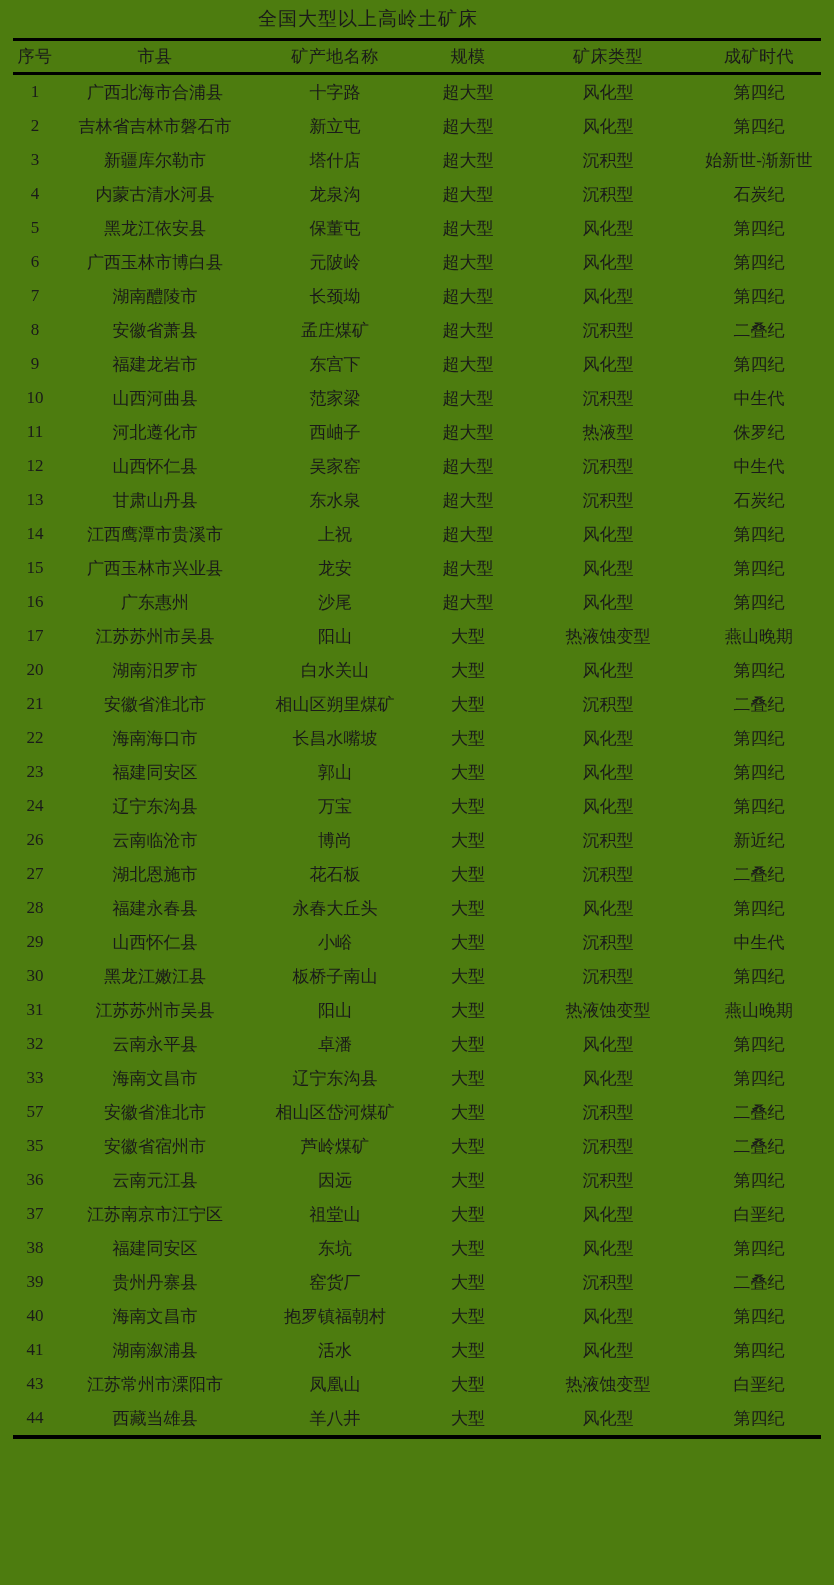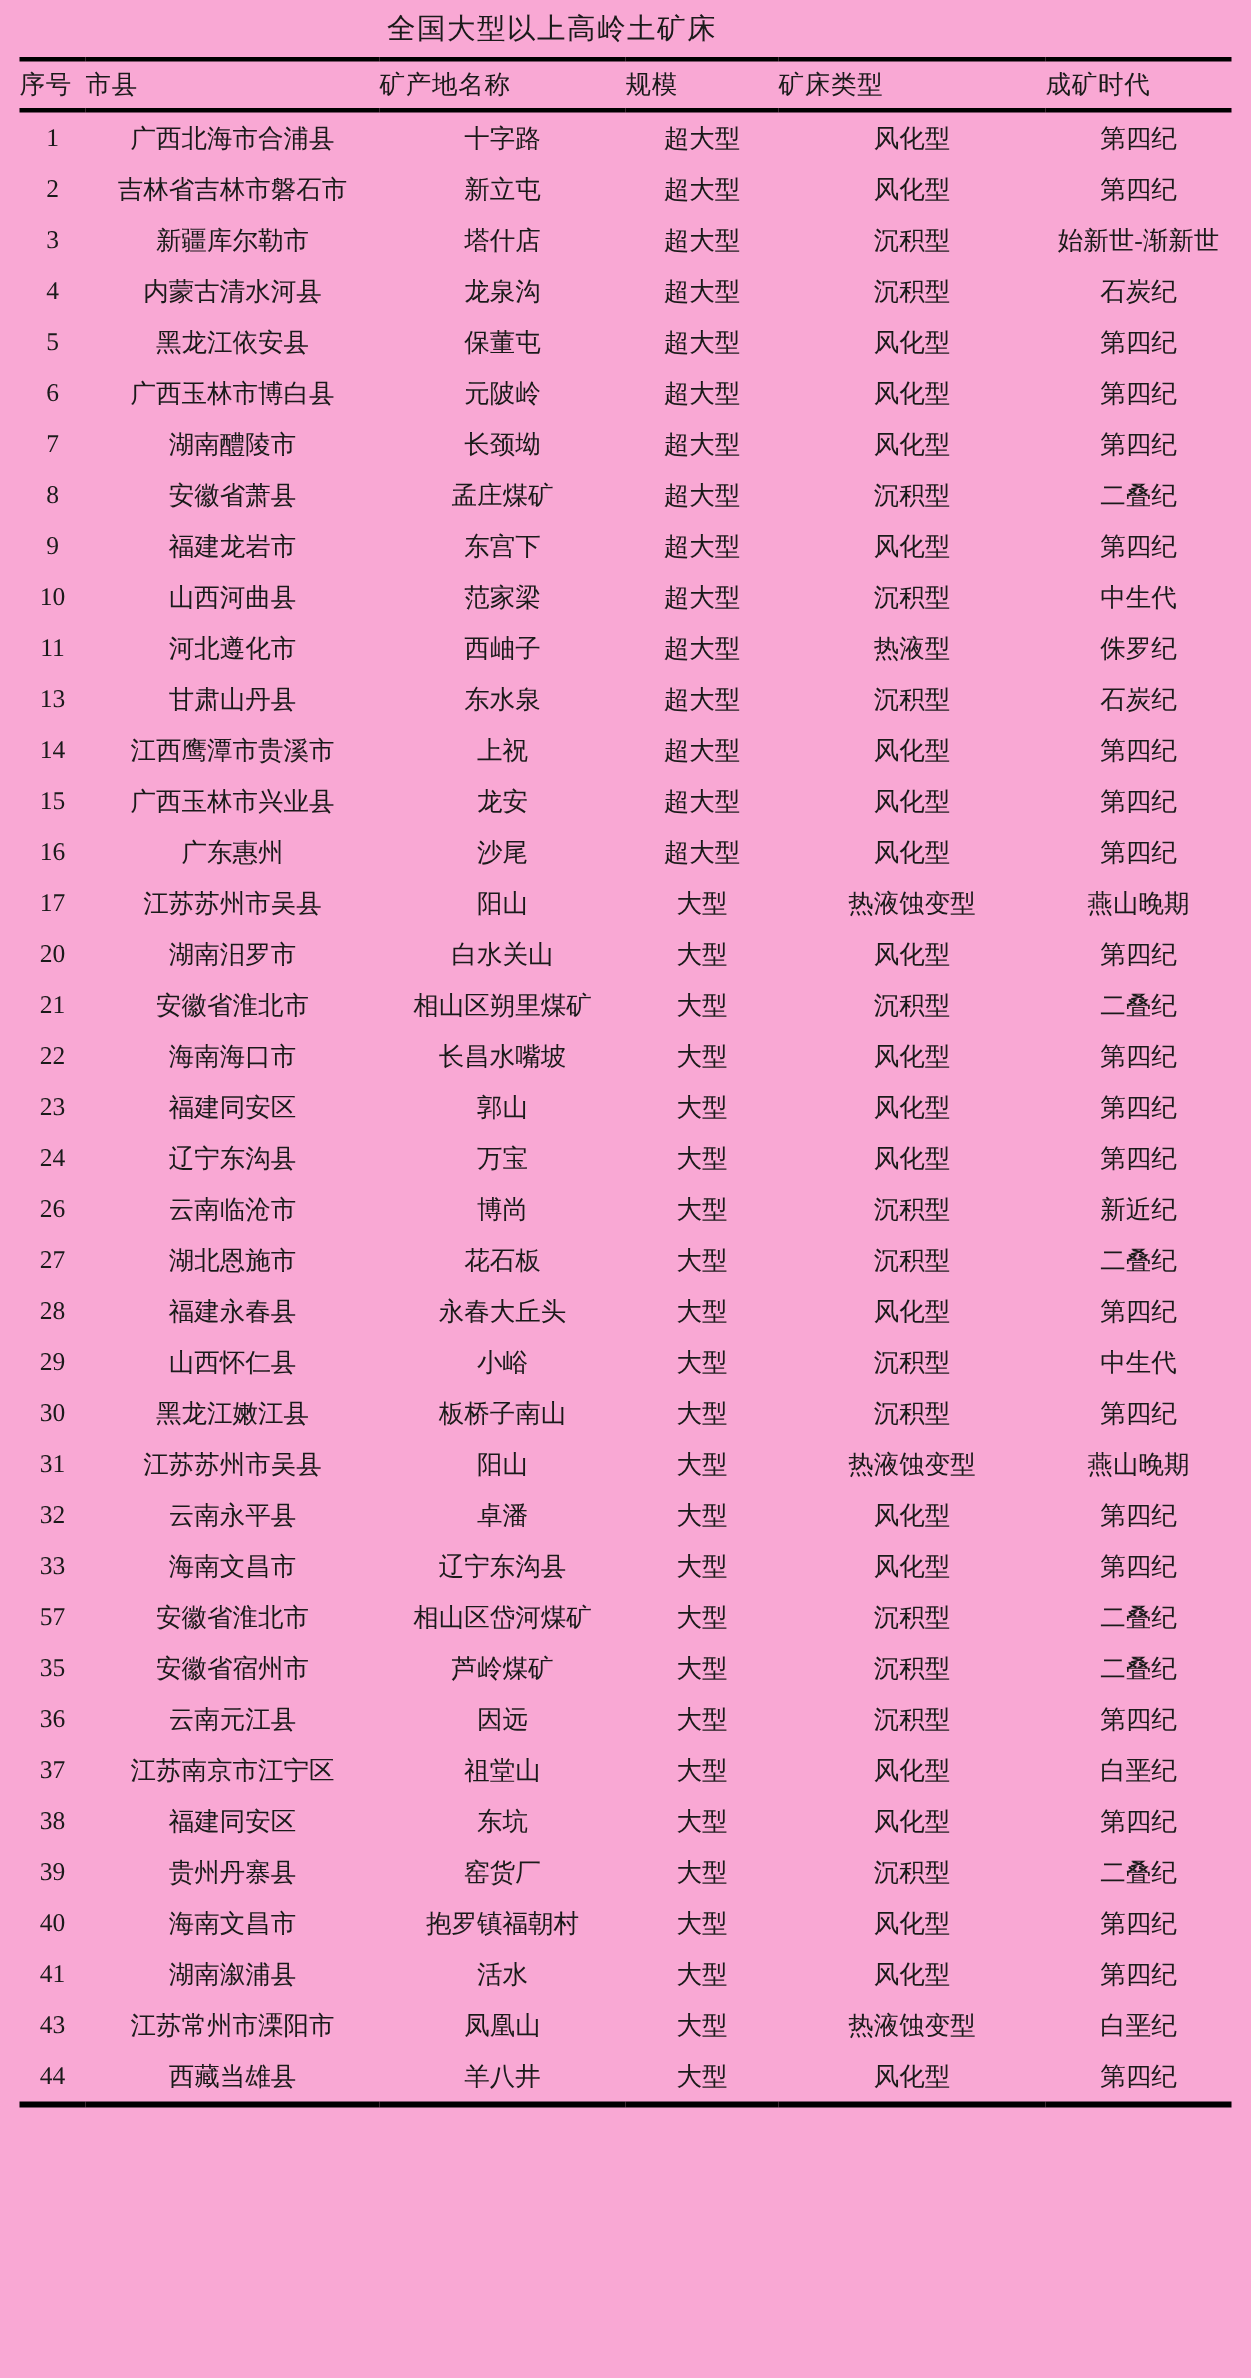--- a/index.html
+++ b/index.html
@@ -11,21 +11,21 @@
     width: 834px;
     height: 1585px;
     font-family: "Liberation Serif", "DejaVu Serif", serif;
     color: #1a1a1a;
     overflow: hidden;
   }
   .page {
     position: relative;
     width: 834px;
     height: 1585px;
-    background: #f9a8d4;
+    background: #4d7c0f;
   }
   .doc-title {
     height: 38px;
     width: 736px;          
     display: flex;
     align-items: center;
     justify-content: center;
     font-size: 19px;
     letter-spacing: 1px;
     white-space: nowrap;
@@ -38,21 +38,21 @@
     border-top: 3px solid #000000;
     border-bottom: 4px solid #000000;
     font-size: 17px;
   }
   table.main-table thead tr {
     border-bottom: 3px solid #000000;
   }
   table.main-table th {
     height: 31px;
     font-weight: normal;
-    text-align: left;
+    text-align: center;
     padding: 0;
     white-space: nowrap;
     letter-spacing: 0.5px;
   }
   table.main-table td {
     height: 34px;
     text-align: center;
     vertical-align: middle;
     padding: 0;
     white-space: nowrap;
@@ -174,20 +174,28 @@
         </tr>
         <tr>
           <td>11</td>
           <td>河北遵化市</td>
           <td>西岫子</td>
           <td>超大型</td>
           <td>热液型</td>
           <td>侏罗纪</td>
         </tr>
         <tr>
+          <td>12</td>
+          <td>山西怀仁县</td>
+          <td>吴家窑</td>
+          <td>超大型</td>
+          <td>沉积型</td>
+          <td>中生代</td>
+        </tr>
+        <tr>
           <td>13</td>
           <td>甘肃山丹县</td>
           <td>东水泉</td>
           <td>超大型</td>
           <td>沉积型</td>
           <td>石炭纪</td>
         </tr>
         <tr>
           <td>14</td>
           <td>江西鹰潭市贵溪市</td>

